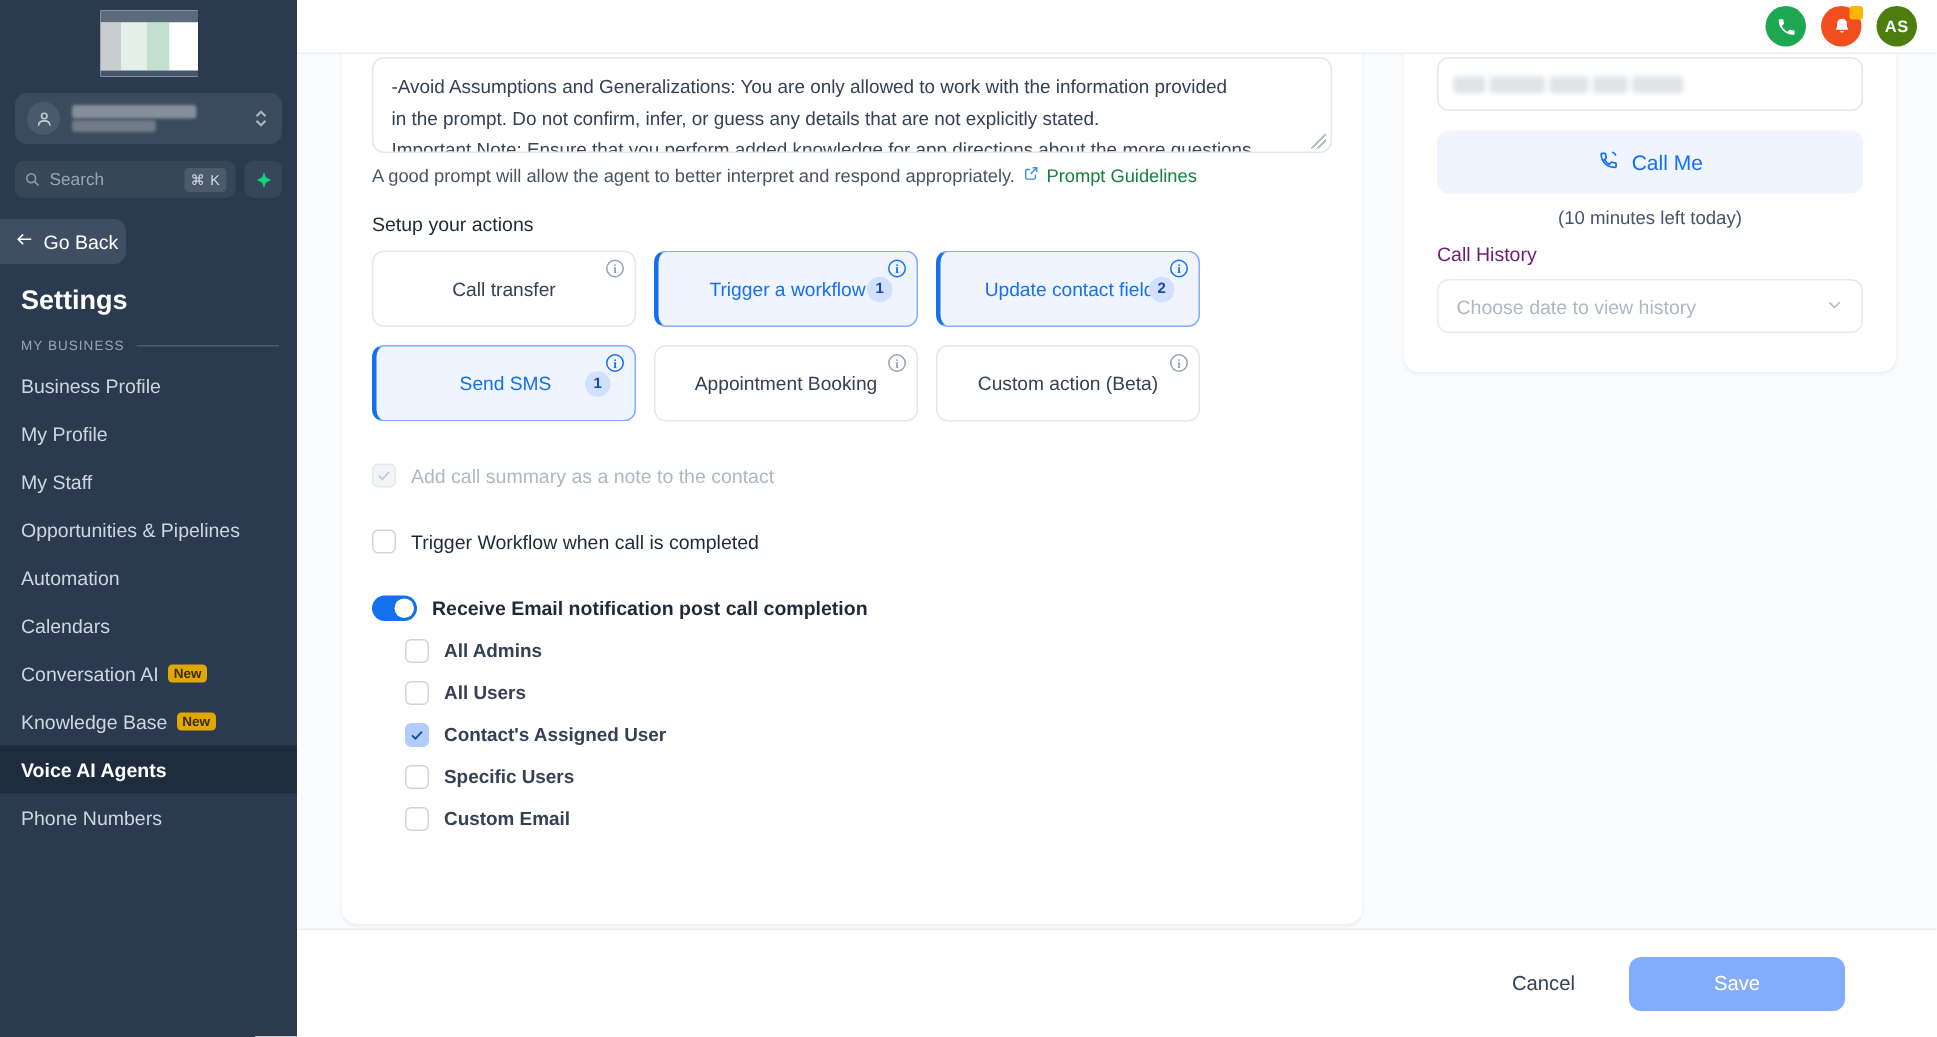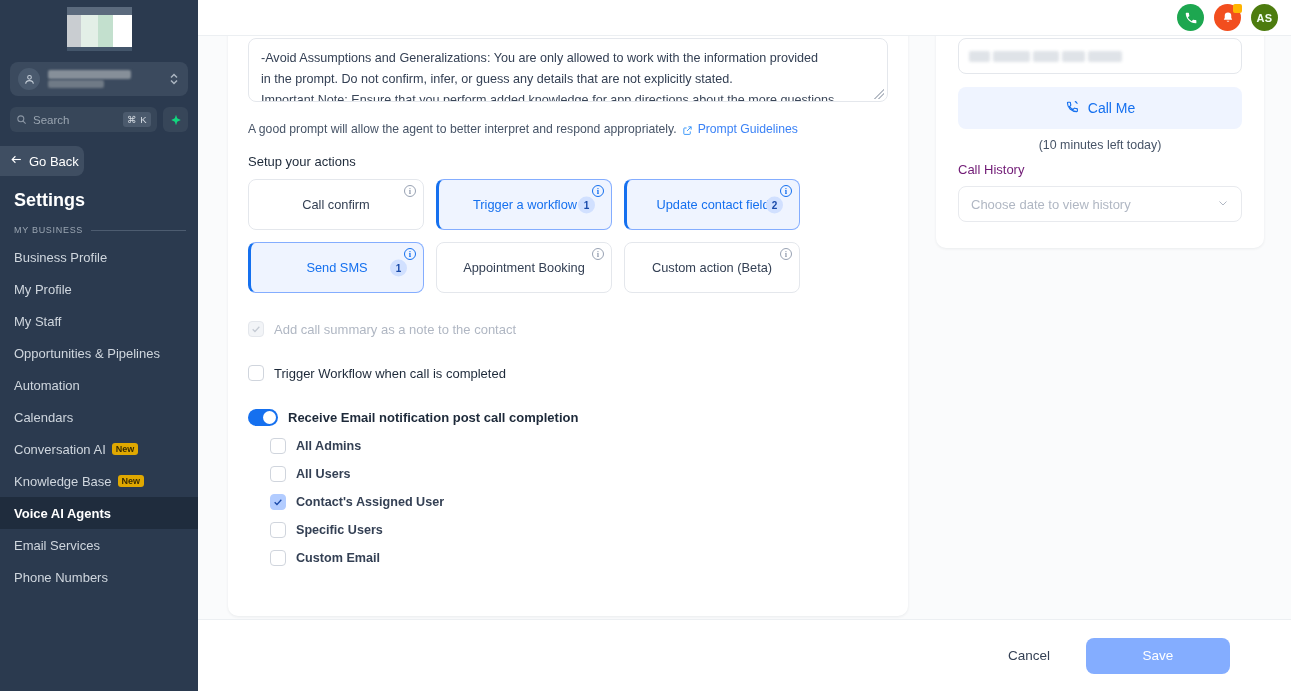--- a/index.html
+++ b/index.html
@@ -122,24 +122,24 @@
     color: #344054; font-size: 12.6px; line-height: 21px;
   }
   .prompt-ta .line3 { color:#3a4658; }
   .resize-h {
     position:absolute; right:3px; bottom:2px; width:10px; height:10px;
     background:
       linear-gradient(135deg, transparent 46%, #b9bfc8 46%, #b9bfc8 56%, transparent 56%),
       linear-gradient(135deg, transparent 66%, #b9bfc8 66%, #b9bfc8 76%, transparent 76%);
   }
   .helper-row {
-    margin-top: 20px; font-size: 12.2px; color: #475467;
-    display: flex; align-items: flex-end; gap: 5px; flex-wrap: nowrap;
-  }
-  .helper-row .link { color: #3b82f6; cursor: pointer; }
+    margin-top: 8px; font-size: 12.2px; color: #475467;
+    display: flex; align-items: flex-start; gap: 5px; flex-wrap: nowrap;
+  }
+  .helper-row .link { color: #15803d; cursor: pointer; }
   .ext-icon { color:#2e90fa; display:flex; align-items:center; }
 
   .section-label { margin-top: 18px; font-size: 13px; color: #1d2939; font-weight: 500; }
 
   .actions-grid {
     margin-top: 10px;
     display: grid; grid-template-columns: repeat(3, 176px);
     gap: 12px;
   }
   .action-card {
@@ -323,23 +323,20 @@
       <span class="badge-new">New</span>
     </div>
     <div class="nav-item">
       <span>Knowledge Base</span>
       <span class="badge-new">New</span>
     </div>
     <div class="nav-item active">
       <span>Voice AI Agents</span>
     </div>
     <div class="nav-item">
-      <span>Email Services</span>
-    </div>
-    <div class="nav-item">
       <span>Phone Numbers</span>
     </div>
   </div>
 
   <div class="main">
 
     <div class="topbar">
       <div class="circ green">
         <svg width="14" height="14" viewBox="0 0 24 24" fill="#ffffff">
           <path d="M6.6 10.8c1.4 2.8 3.8 5.1 6.6 6.6l2.2-2.2c.3-.3.7-.4 1.1-.2 1.2.4 2.4.6 3.7.6.6 0 1 .4 1 1V20c0 .6-.4 1-1 1C10.6 21 3 13.4 3 4c0-.6.4-1 1-1h3.5c.6 0 1 .4 1 1 0 1.3.2 2.5.6 3.7.1.4 0 .8-.2 1.1l-2.3 2Z"></path>
@@ -379,21 +376,21 @@
               </svg>
             </span>
             <span class="link">Prompt Guidelines</span>
           </div>
 
           <div class="section-label">Setup your actions</div>
 
           <div class="actions-grid">
             <div class="action-card">
               <span class="info-i">i</span>
-              <span>Call confirm</span>
+              <span>Call transfer</span>
             </div>
             <div class="action-card selected">
               <span class="info-i">i</span>
               <span>Trigger a workflow</span>
               <span class="count-pill">1</span>
             </div>
             <div class="action-card selected">
               <span class="info-i">i</span>
               <span>Update contact field</span>
               <span class="count-pill">2</span>

